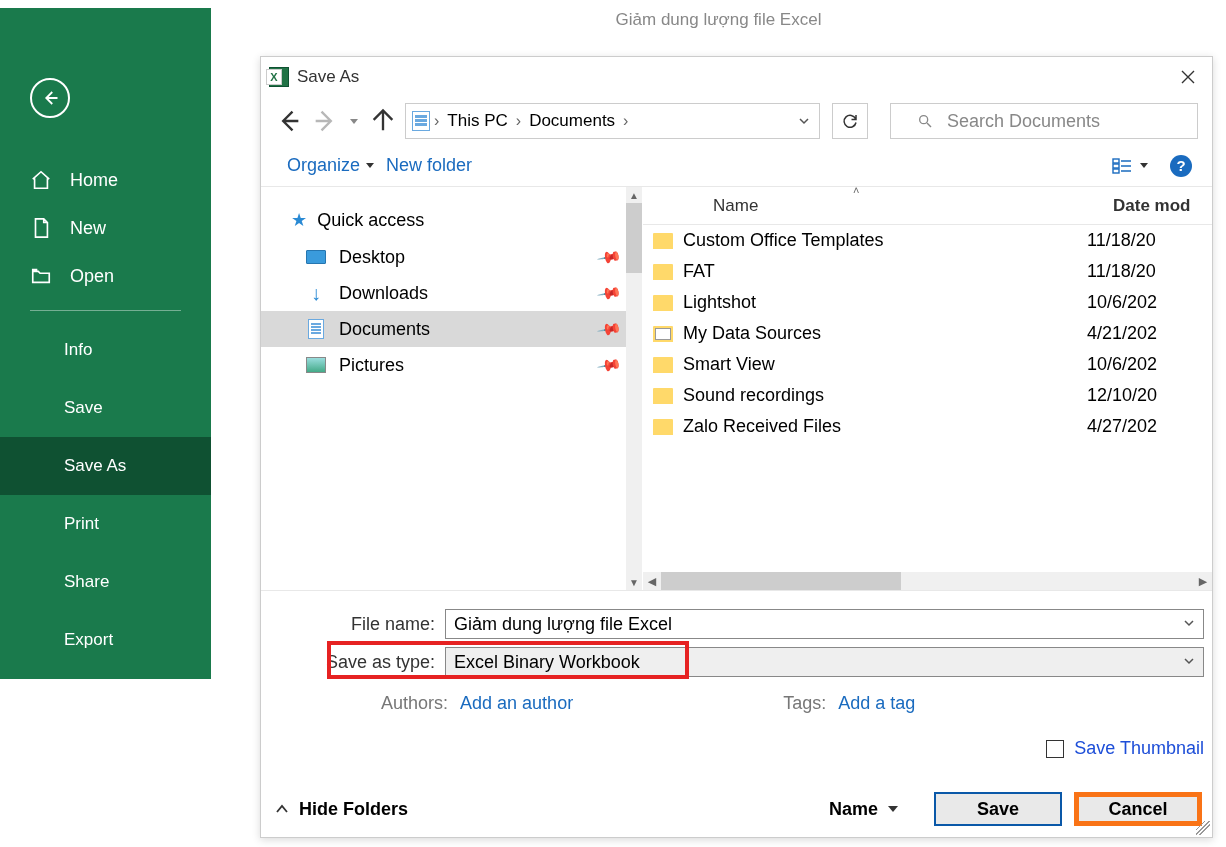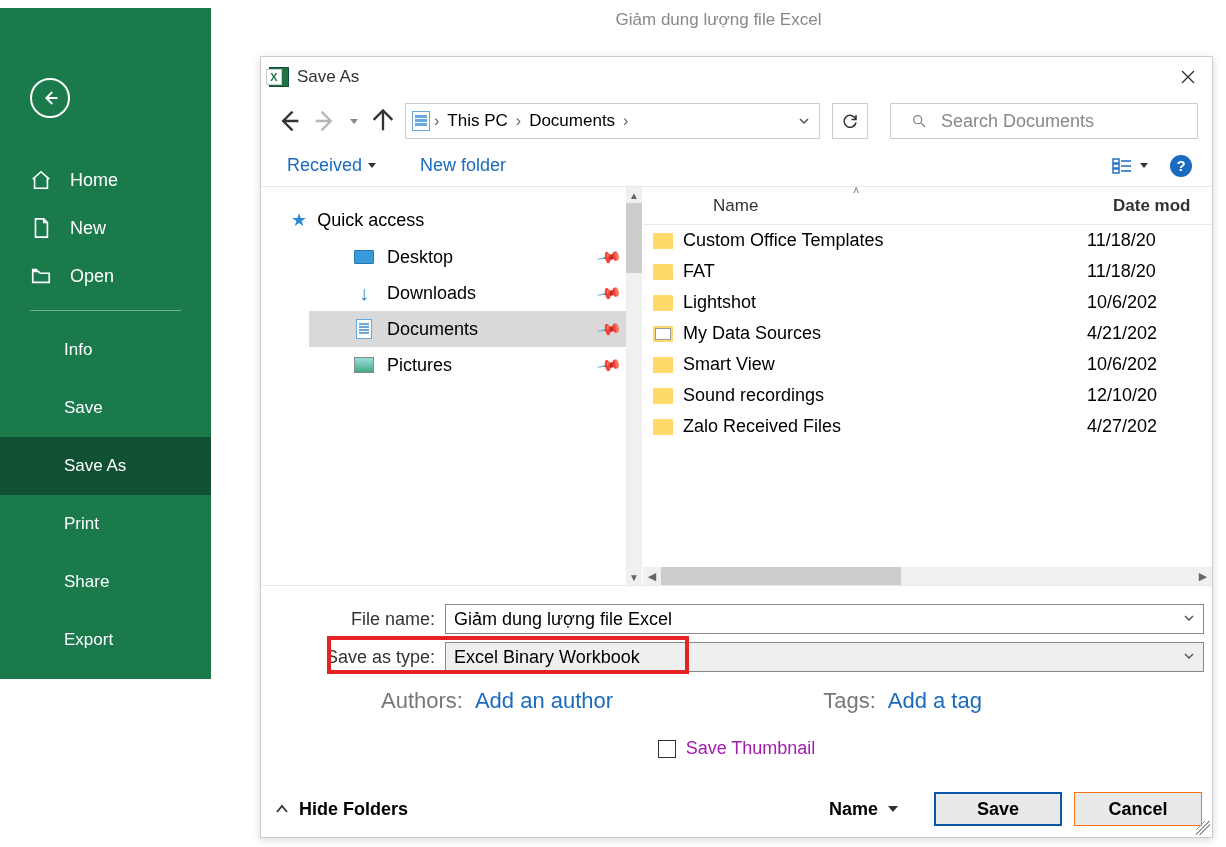--- a/index.html
+++ b/index.html
@@ -34,42 +34,42 @@
   .nav-arrow.disabled svg { opacity: 0.35; }
   .nav-chev { width: 14px; display:flex; align-items:center; justify-content:center; }
   .breadcrumb { flex: 0 0 415px; height: 36px; border: 1px solid #ccc; display: flex; align-items: center; padding: 0 6px; gap: 4px; }
   .bc-icon { width: 18px; height: 20px; background: #fff; border: 1px solid #6aa9e0; position: relative; }
   .bc-icon::after { content:""; position:absolute; top:3px; left:2px; right:2px; height:3px; background:#6aa9e0; box-shadow: 0 4px 0 #6aa9e0, 0 8px 0 #6aa9e0;}
   .bc-seg { font-size: 17px; padding: 0 4px; cursor: pointer; }
   .bc-sep { color: #666; }
   .bc-spacer { flex: 1; }
   .bc-drop { width: 18px; color: #555; cursor:pointer; display:flex; align-items:center; justify-content:center;}
   .refresh { width: 36px; height: 36px; border: 1px solid #ccc; display: flex; align-items: center; justify-content: center; margin-left: 4px; cursor: pointer; }
-  .search { flex: 1; height: 36px; border: 1px solid #ccc; display: flex; align-items: center; padding: 0 20px; gap: 14px; margin-left: 14px; }
+  .search { flex: 1; height: 36px; border: 1px solid #ccc; display: flex; align-items: center; padding: 0 26px; gap: 14px; margin-left: 14px; }
   .search svg { width: 16px; height: 16px; }
   .search-ph { color: #888; font-size: 18px; }
   
   
   .dlg-toolbar { display: flex; align-items: center; height: 42px; border-bottom: 1px solid #e8e8e8; padding: 0 20px; }
   .tb-item { color: #1a6bbf; font-size: 18px; display: flex; align-items: center; gap: 6px; padding: 4px 6px; cursor: pointer; }
-  .tb-item.alt { margin-left: 32px; }
+  .tb-item.alt { }
   .tb-spacer { flex: 1; }
   .tb-view { display:flex; align-items:center; gap:8px; color:#1a6bbf; cursor:pointer; padding:4px;}
   .tb-help { width: 22px; height: 22px; border-radius: 50%; background: #1a6bbf; color: #fff; display: flex; align-items: center; justify-content: center; font-size: 15px; font-weight: bold; margin-left: 18px; cursor: pointer; }
   
   
   .dlg-body { flex: 1; display: flex; min-height: 0; position: relative; }
   .tree { width: 382px; border-right: 1px solid #fff; position: relative; overflow: hidden; }
   .tree-scroll { position:absolute; right:0; top:0; bottom:0; width:16px; background:#f0f0f0;}
   .tree-scroll-btn { height:16px; display:flex; align-items:center; justify-content:center; color:#666; font-size:10px;}
   .tree-scroll-thumb { position:absolute; top:16px; left:0; right:0; height:70px; background:#cdcdcd;}
   .tree-group { padding: 14px 0 0 0; }
   .tree-head { display: flex; align-items: center; padding: 8px 8px 8px 30px; font-size: 18px; gap: 10px; }
   .tree-head .star { color:#2a8ad4; font-size:18px;}
-  .tree-row { display: flex; align-items: center; padding: 6px 22px 6px 44px; font-size: 18px; cursor: pointer; height:36px;margin-left:48px;}
+  .tree-row { display: flex; align-items: center; padding: 6px 22px 6px 44px; font-size: 18px; cursor: pointer; height:36px;}
   .tree-row.selected { background: #d9d9d9; }
   .tree-row .ticon { width: 22px; height: 18px; margin-right: 12px; display:flex; align-items:center; justify-content:center;}
   .tree-row .pin { margin-left: auto; color: #888; font-size: 16px; transform: rotate(35deg);}
   .desktop-ic { width:20px; height:14px; background:#3a9bdc; border:1px solid #2676b0; border-radius:1px;}
   .dl-arrow { color:#2a8ad4; font-size:20px; font-weight:bold;}
   .doc-ic { width:16px; height:20px; background:#fff; border:1px solid #6aa9e0; position:relative;}
   .doc-ic::after{content:"";position:absolute;top:3px;left:2px;right:2px;height:2px;background:#6aa9e0;box-shadow:0 3px 0 #6aa9e0,0 6px 0 #6aa9e0,0 9px 0 #6aa9e0;}
   .pic-ic { width:20px; height:16px; background:linear-gradient(#9dd,#4a8); border:1px solid #888;}
   
   .filelist { flex: 1; display: flex; flex-direction: column; min-width:0;}
@@ -89,33 +89,33 @@
   .fl-hscroll-thumb{position:absolute;left:0;top:0;bottom:0;width:240px;background:#cdcdcd;}
   
   
   .dlg-form { border-top: 1px solid #e8e8e8; padding: 18px 8px 4px 8px; background:#fff;}
   .form-row { display: flex; align-items: center; margin-bottom: 8px; }
   .form-label { width: 176px; text-align: right; padding-right: 10px; font-size: 18px; color: #333; }
   .form-field { flex: 1; height: 30px; border: 1px solid #888; display: flex; align-items: center; padding: 0 8px; font-size: 18px; background:#fff; position:relative;}
   .form-field.type { background: #efefef; }
   .form-field .chev { margin-left: auto; color: #555; font-size: 12px;}
   .type-wrap { position: relative; display:flex; align-items:center; margin-bottom:8px;}
-  .meta-row { display: flex; align-items: center; padding: 8px 0 0 0; font-size: 22px; }
+  .meta-row { display: flex; align-items: center; padding: 8px 0 0 0; font-size: 18px; }
   .meta-label { color: #777; margin-left: 112px; margin-right: 12px; }
   .meta-link { color: #1a6bbf; cursor: pointer; }
   .meta-label2 { color: #777; margin-left: 210px; margin-right: 12px;}
-  .thumb-row { display: flex; align-items: center; justify-content: center; margin: 24px 0 18px 0; font-size: 18px; color:#a21caf; gap:10px;}
+  .thumb-row { display: flex; align-items: center; justify-content: flex-end; margin: 24px 0 18px 0; font-size: 18px; color:#1d4ed8; gap:10px;}
   .checkbox { width: 18px; height: 18px; border: 1.5px solid #333; background:#fff;}
   
   
   .dlg-footer { display: flex; align-items: center; height: 56px; padding: 0 10px; font-weight: bold; }
   .hide-folders { display: flex; align-items: center; gap: 10px; font-size: 18px; cursor: pointer; padding-left:4px;}
   .footer-spacer { flex: 1; }
   .tools { font-size: 18px; display: flex; align-items: center; gap: 10px; cursor: pointer; margin-right: 24px; }
-  .btn { width: 128px; height: 34px; border: 1px solid #f97316; background: #e9e9e9; font-size: 18px; cursor: pointer; margin-left: 12px; display:flex; align-items:center; justify-content:center;}
+  .btn { width: 128px; height: 34px; border: 5px solid #f97316; background: #e9e9e9; font-size: 18px; cursor: pointer; margin-left: 12px; display:flex; align-items:center; justify-content:center;}
   .btn.primary { border: 2px solid #0a58a8; background:#e9e9e9;}
   
   .resize-grip { position:absolute; right:2px; bottom:2px; width:14px; height:14px; background:
     linear-gradient(135deg, transparent 0 6px, #999 6px 7px, transparent 7px 9px, #999 9px 10px, transparent 10px 12px, #999 12px 13px, transparent 13px);}
   
   .tri-down { display:inline-block; width:0; height:0; border-left:5px solid transparent; border-right:5px solid transparent; border-top:6px solid #333;}
   .tri-down.sm { border-left-width:4px; border-right-width:4px; border-top-width:5px;}
 </style>
 </head>
 <body>
@@ -236,21 +236,21 @@
       <svg viewBox="0 0 24 24" stroke="#888" stroke-width="2" fill="none">
           <circle cx="10" cy="10" r="6"></circle>
           <path d="M15 15 L21 21"></path>
         </svg>
       <span class="search-ph">Search Documents</span>
     </div>
   </div>
 
   <div class="dlg-toolbar">
     <div class="tb-item">
-        <span>Received</span>
+        <span>Organize</span>
         <span class="tri-down sm" style="border-top-color:#333;"></span>
       </div>
     <div class="tb-item alt">
         <span>New folder</span>
       </div>
     <div class="tb-spacer"></div>
     <div class="tb-view">
       <svg width="20" height="16" viewBox="0 0 20 16" stroke="#1a6bbf" stroke-width="1.4" fill="none">
           <rect x="1" y="1" width="6" height="4"></rect>
           <rect x="1" y="6" width="6" height="4"></rect>

